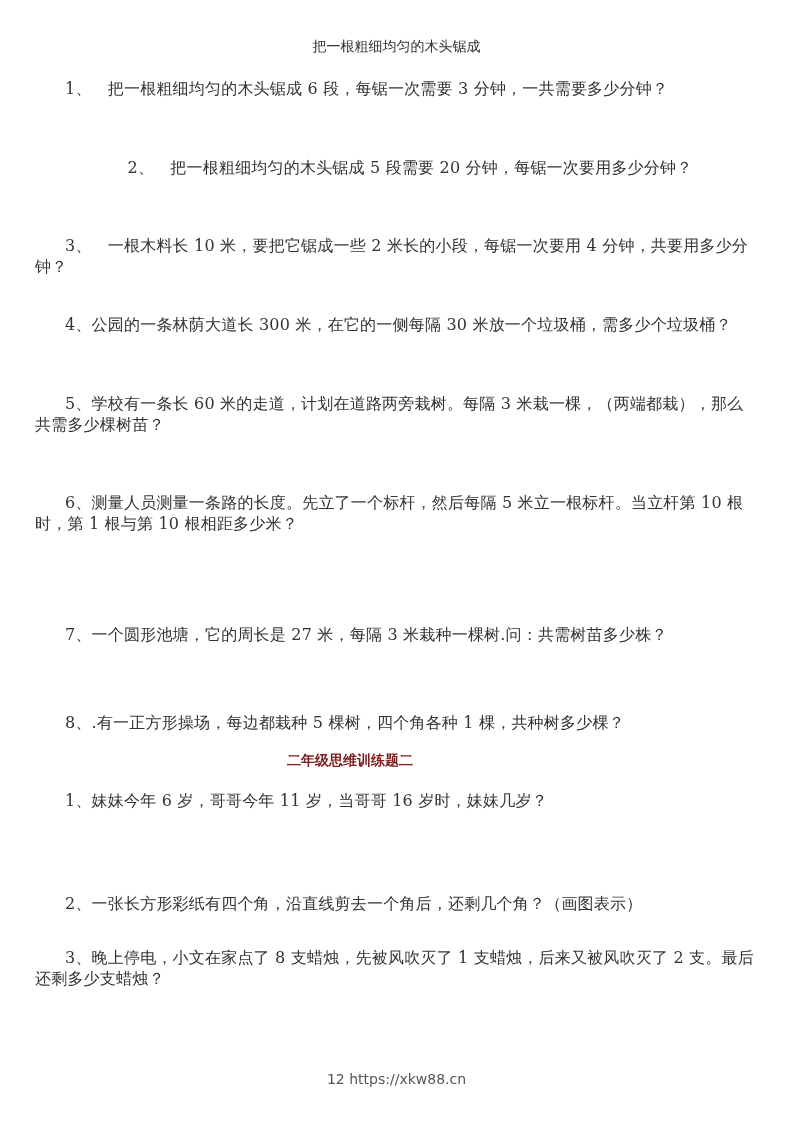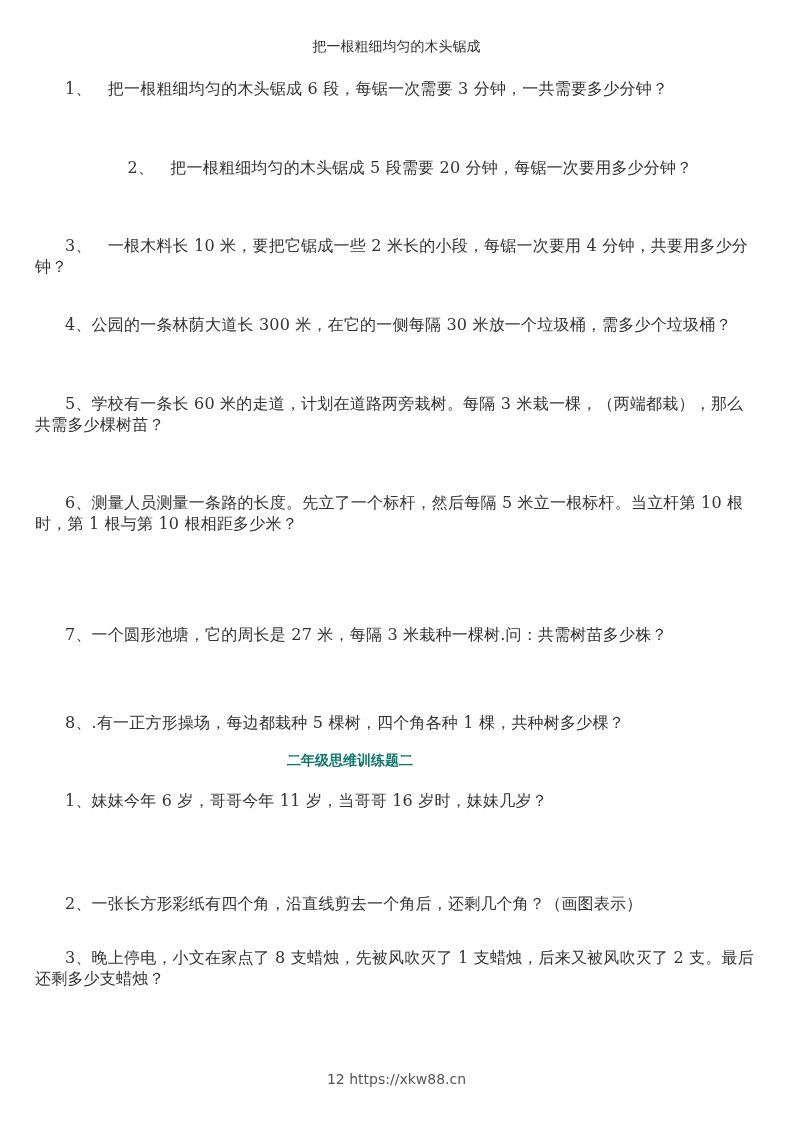--- a/index.html
+++ b/index.html
@@ -1,19 +1,19 @@
 <!DOCTYPE html>
 <html><head>
 <meta charset="utf-8">
 <style>
   html, body { margin:0; padding:0; background:#ffffff; }
   body { width:793px; height:1122px; position:relative; overflow:hidden;
          font-family: "DejaVu Serif", "Liberation Serif", serif; color:#333333; }
   .title { position:absolute; left:0; width:793px; text-align:center; font-size:14px; top:38px; color:#333; }
-  .title2 { position:absolute; left:0; width:700px; text-align:center; font-size:14px; top:752px; font-weight:bold; color:#0f766e; }
+  .title2 { position:absolute; left:0; width:700px; text-align:center; font-size:14px; top:752px; font-weight:bold; color:#7f1d1d; }
   .q { position:absolute; left:35px; width:720px; font-size:16px; line-height:21px; letter-spacing:0.2px; }
   .q .ind { display:inline-block; width:30px; }
   .footer { position:absolute; top:1071px; left:0; width:793px; text-align:center;
             font-family:"DejaVu Sans", "Liberation Sans", sans-serif; font-size:14px; color:#555; }
 </style>
 </head>
 <body>
 
 <div class="title">把一根粗细均匀的木头锯成</div>
 

